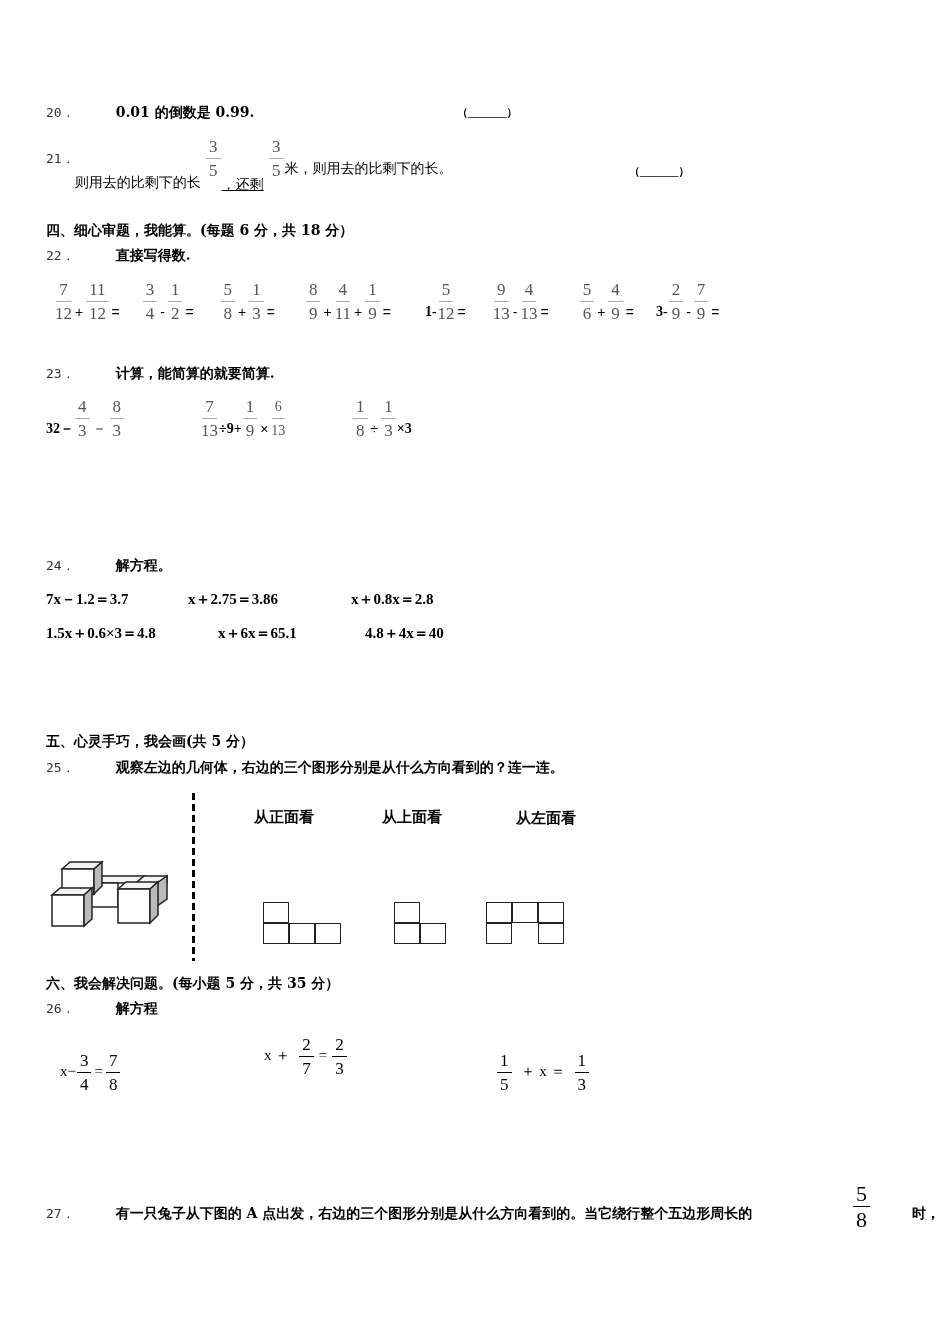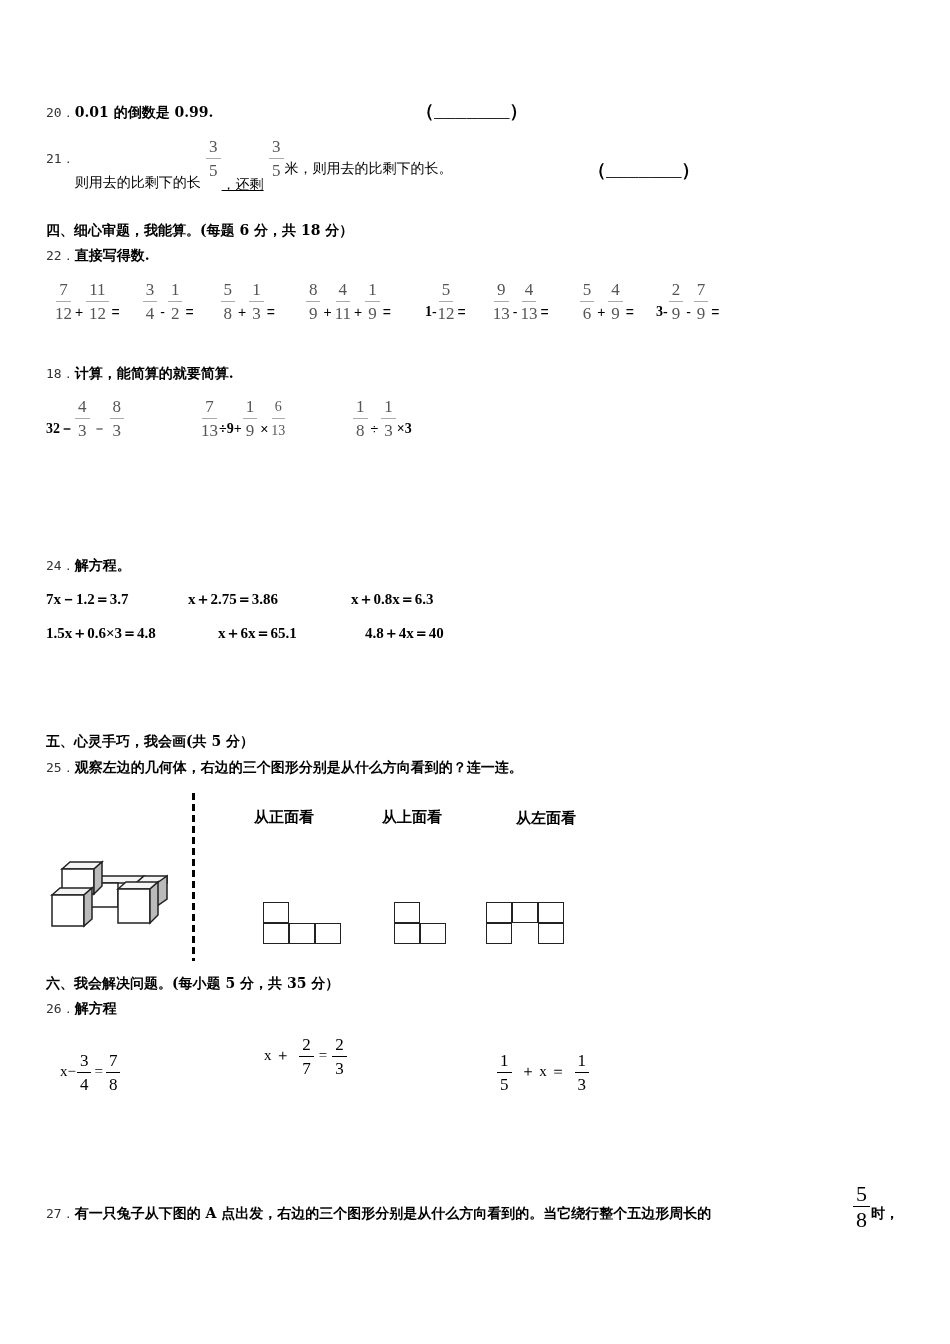--- a/index.html
+++ b/index.html
@@ -1,37 +1,37 @@
 <!DOCTYPE html>
 <html><head>
 <meta charset="utf-8">
 <style>
   html, body { margin: 0; padding: 0; background: #ffffff; }
   body { width: 950px; height: 1344px; position: relative; overflow: hidden;
          font-family: "DejaVu Serif", "Liberation Serif", serif; color: #000; }
   .abs { position: absolute; }
   .line { font-size: 14px; line-height: 18px; white-space: nowrap; }
   .qnum { font-family: "DejaVu Sans Mono", "Liberation Mono", monospace; color: #333; font-size: 13px; }
-  .bold { font-weight: bold; }
+  .bold { font-weight: bold; margin-left: 41px; }
   .sect { font-size: 14px; font-weight: bold; }
   .frac { display: inline-flex; flex-direction: column; align-items: center; vertical-align: middle;
           font-family: "Liberation Serif", "DejaVu Serif", serif; color: #555; font-size: 17px; line-height: 18px; margin: 0 1px; }
   .frac .num { padding: 0 3px 2px; border-bottom: 1px solid #aaa; }
   .frac .den { padding-top: 3px; }
   .op { font-family: "Liberation Sans", "DejaVu Sans", sans-serif; font-size: 14px; color: #000; vertical-align: middle; margin: 0 2px; position: relative; top: 10px; }
   .opb { font-weight: bold; font-family: "Liberation Serif", serif; font-size: 14px; vertical-align: middle; position: relative; top: 10px; }
   .frac.dark { color: #000; }
   .frac.dark .num { border-bottom: 1.5px solid #000; }
   .eq24 { font-family: "Liberation Serif", "DejaVu Serif", serif; font-weight: bold; font-size: 15px; }
   .view-label { font-family: "DejaVu Sans", "Liberation Sans", sans-serif; font-weight: bold; font-size: 15px; }
   .grid { position: absolute; }
   .cell { position: absolute; width: 26px; height: 21px; border: 1.5px solid #222; box-sizing: border-box; }
   .dash { position: absolute; left: 192px; top: 793px; width: 3px; height: 168px;
           background: repeating-linear-gradient(to bottom, #000 0 7px, transparent 7px 11px); }
-  .paren { font-family: Liberation Mono, monospace; font-size: 18px; }
+  .paren { font-family: Liberation Serif, serif; font-size: 11px; }
 </style>
 </head>
 <body>
 
 <div class="abs line" style="left:46px; top:103px;">
   <span class="qnum">20．</span><span class="bold">0.01 的倒数是 0.99.</span>
 </div>
 <div class="abs line paren bold" style="left:416px; top:103px;">（_______）</div>
 
 <div class="abs line" style="left:46px; top:138px;">
@@ -105,21 +105,21 @@
     <span style="margin-right: 10px; white-space: nowrap;"><span class="opb">3-</span><span class="frac">
         <span class="num">2</span>
         <span class="den">9</span>
       </span><span class="op">-</span><span class="frac">
         <span class="num">7</span>
         <span class="den">9</span>
       </span><span class="op">=</span></span>
   </div>
 
 <div class="abs line" style="left:46px; top:364px;">
-  <span class="qnum">18．</span><span class="bold">计算，能简算的就要简算.</span>
+  <span class="qnum">23．</span><span class="bold">计算，能简算的就要简算.</span>
 </div>
 <div class="abs" style="left:46px; top:398px;">
   <span class="opb">32－</span><span class="frac">
       <span class="num">4</span>
       <span class="den">3</span>
     </span><span class="op">－</span><span class="frac">
       <span class="num">8</span>
       <span class="den">3</span>
     </span>
 </div>
@@ -143,21 +143,21 @@
       <span class="num">1</span>
       <span class="den">3</span>
     </span><span class="opb">×3</span>
 </div>
 
 <div class="abs line" style="left:46px; top:556px;">
   <span class="qnum">24．</span><span class="bold">解方程。</span>
 </div>
 <div class="abs eq24" style="left:46px; top:590px;font-family:Liberation Serif, serif;">7x－1.2＝3.7</div>
 <div class="abs eq24" style="left:188px; top:590px;">x＋2.75＝3.86</div>
-<div class="abs eq24" style="left:351px; top:590px;">x＋0.8x＝6.3</div>
+<div class="abs eq24" style="left:351px; top:590px;">x＋0.8x＝2.8</div>
 <div class="abs eq24" style="left:46px; top:624px;">1.5x＋0.6×3＝4.8</div>
 <div class="abs eq24" style="left:218px; top:624px;">x＋6x＝65.1</div>
 <div class="abs eq24" style="left:365px; top:624px;">4.8＋4x＝40</div>
 
 <div class="abs line sect" style="left:46px; top:732px;text-align:right;">五、心灵手巧，我会画(共 5 分）</div>
 <div class="abs line" style="left:46px; top:758px;">
   <span class="qnum">25．</span><span class="bold">观察左边的几何体，右边的三个图形分别是从什么方向看到的？连一连。</span>
 </div>
 
 <svg class="abs" style="left:48px; top:858px;" width="120" height="72" viewBox="0 0 120 72">

